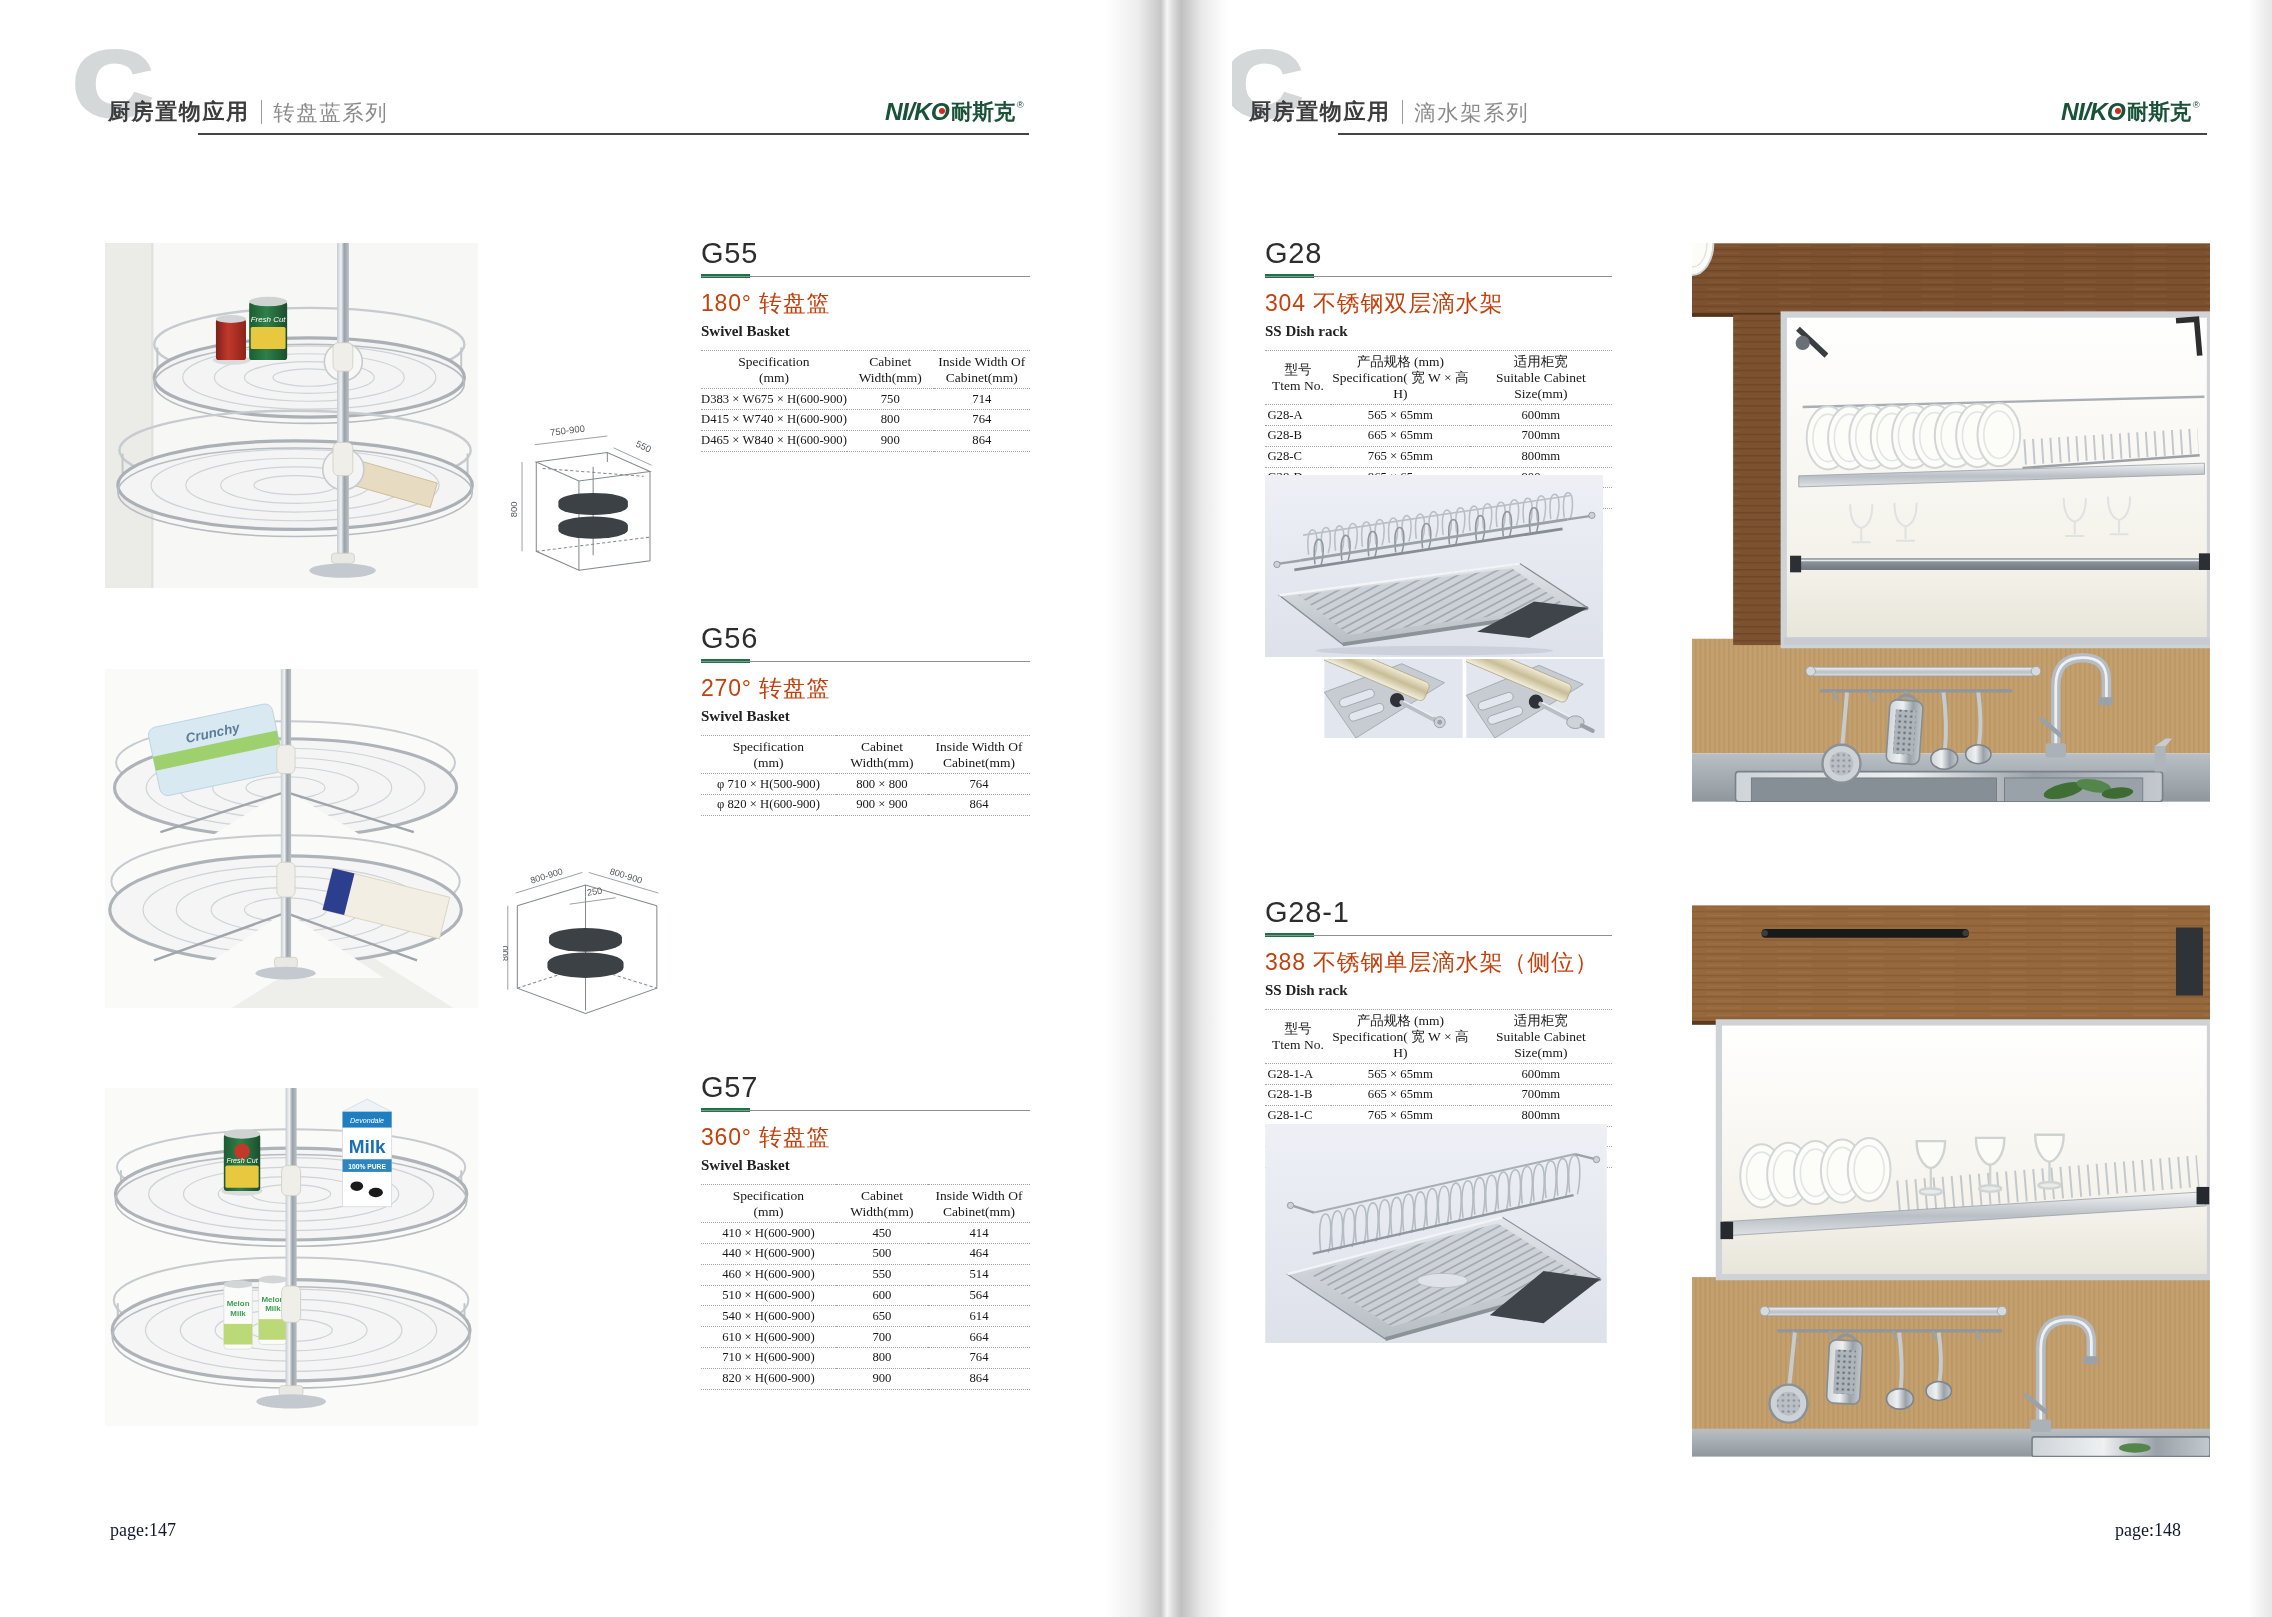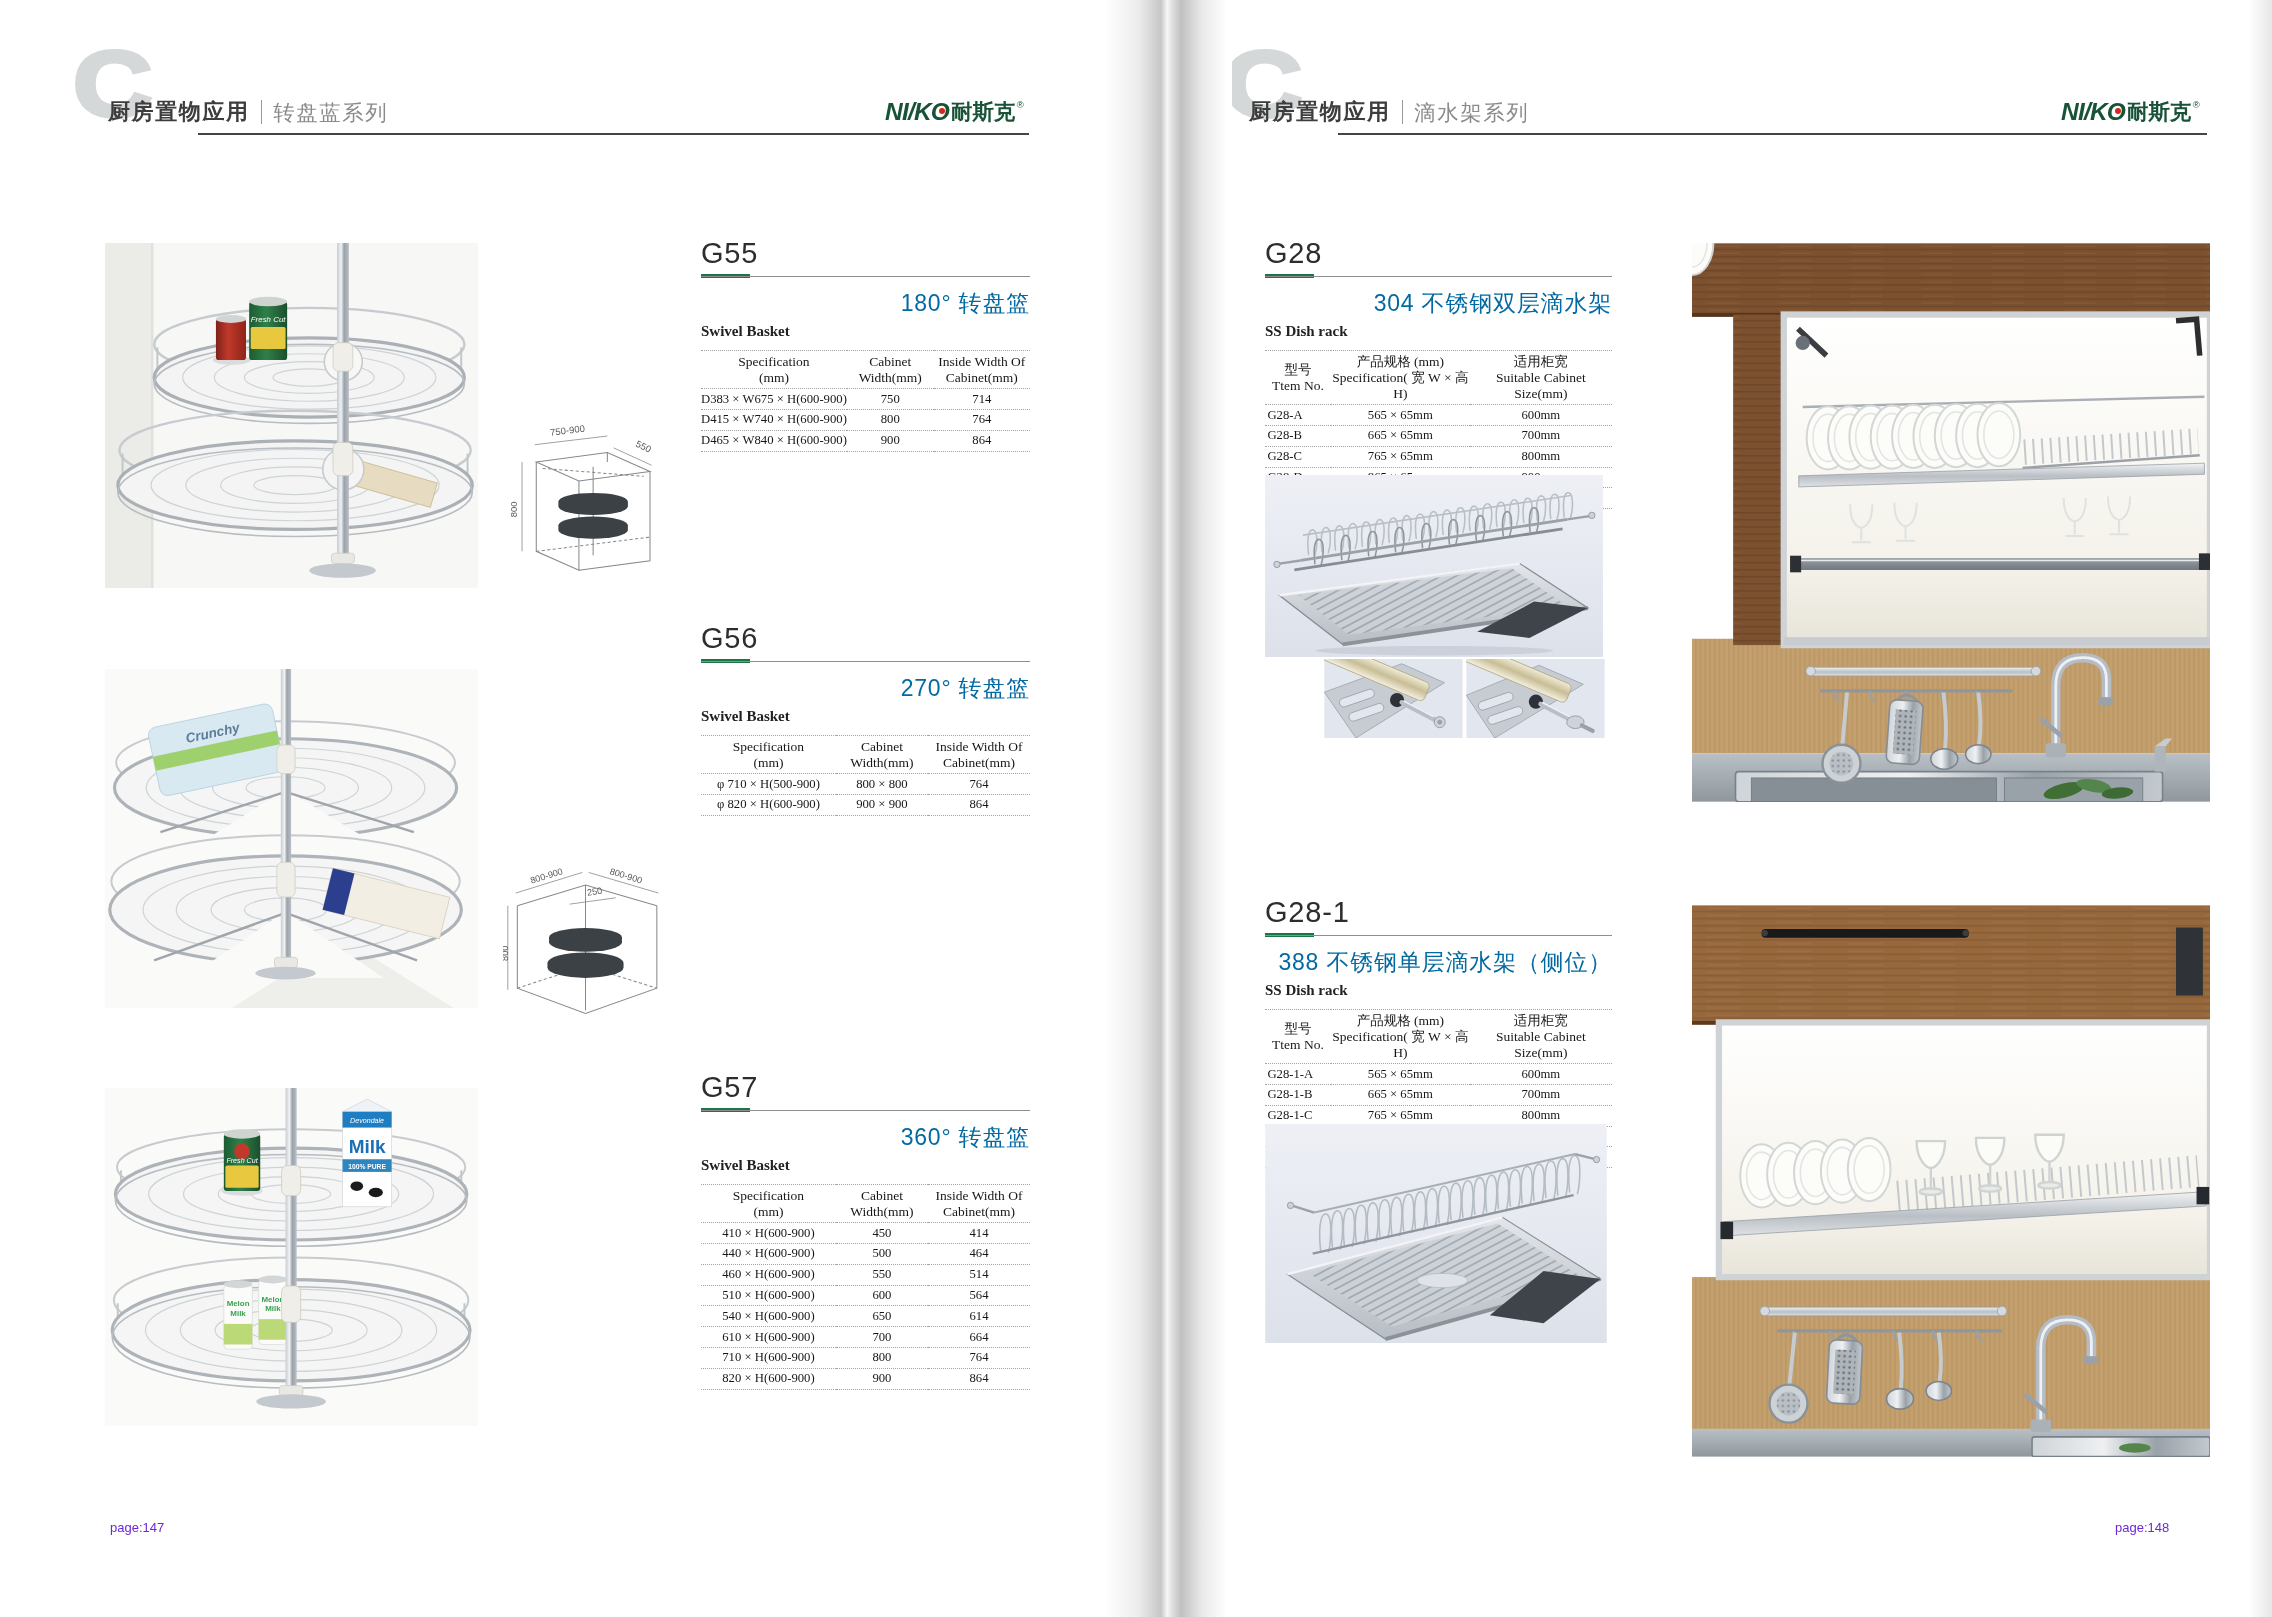--- a/index.html
+++ b/index.html
@@ -19,35 +19,35 @@
   .logo .lat{position:relative;font-size:24.5px;font-weight:bold;letter-spacing:-0.8px;font-style:italic;}
   .logo .dot{position:absolute;right:4px;top:10.3px;width:6.3px;height:6.3px;border-radius:50%;background:#d5281b;}
   .logo .cn{font-size:21.4px;font-weight:bold;margin-left:2px;}
   .logo .reg{font-size:9.5px;margin-left:1.6px;align-self:flex-start;margin-top:1.6px;}
   
   .sec{position:absolute;}
   .sec-code{font-size:29px;color:#2d2d2d;letter-spacing:0.8px;}
   .sec-rule{position:relative;height:4.7px;margin-top:4px;}
   .sec-rule .tick{position:absolute;left:0;top:0;width:49px;height:4px;background:#1c7549;}
   .sec-rule .line{position:absolute;left:0;top:1.6px;width:100%;height:1.6px;background:#8f8f8f;}
-  .sec-title-cn{margin-top:9.5px;font-size:23px;color:#0369a1;font-weight:500;letter-spacing:0.8px;text-align:right;}
+  .sec-title-cn{margin-top:9.5px;font-size:23px;color:#c2410c;font-weight:500;letter-spacing:0.8px;}
   .sec-title-en{margin-top:4px;font-family:"Liberation Serif",serif;font-size:15px;color:#222;font-weight:bold;}
   table.spec{margin-top:10.3px;width:100%;border-collapse:collapse;border-top:1.6px dotted #a3a3a3;
              font-family:"Liberation Serif",serif;color:#171717;}
   .spec thead tr{border-bottom:1.6px dotted #a3a3a3;}
   .spec tbody tr{border-bottom:1.6px dotted #a3a3a3;}
   .spec th{font-weight:normal;font-size:13.5px;line-height:16px;padding:2.4px 0;text-align:center;}
   .spec td{font-size:12.7px;line-height:15px;padding:2.4px 0;text-align:center;white-space:nowrap;}
   .spec .h2{display:block;}
   .spec.rt td.c1{text-align:left;padding-left:2.4px;}
   
   .photo{position:absolute;overflow:hidden;}
   .photo svg{display:block;width:100%;height:100%;}
   
-  .pagefoot{position:absolute;font-family:Liberation Sans, sans-serif;font-size:13px;color:#6d28d9;}
+  .pagefoot{position:absolute;font-family:Liberation Serif, serif;font-size:18px;color:#0f172a;}
   .fold{position:absolute;top:0;height:100%;pointer-events:none;
         background:linear-gradient(to right,#ffffff 0%,#ededed 26%,#c7c7c7 44%,#f7f7f7 49%,
                    #dedede 53%,#c0c0c0 60%,#e9e9e9 76%,#ffffff 96%);}
   .edge{position:absolute;top:0;right:0;width:24px;height:100%;pointer-events:none;
         background:linear-gradient(to right,rgba(0,0,0,0),rgba(0,0,0,.10));}
   text{font-family:"Liberation Sans",sans-serif;}
 </style>
 </head>
 <body>
 

